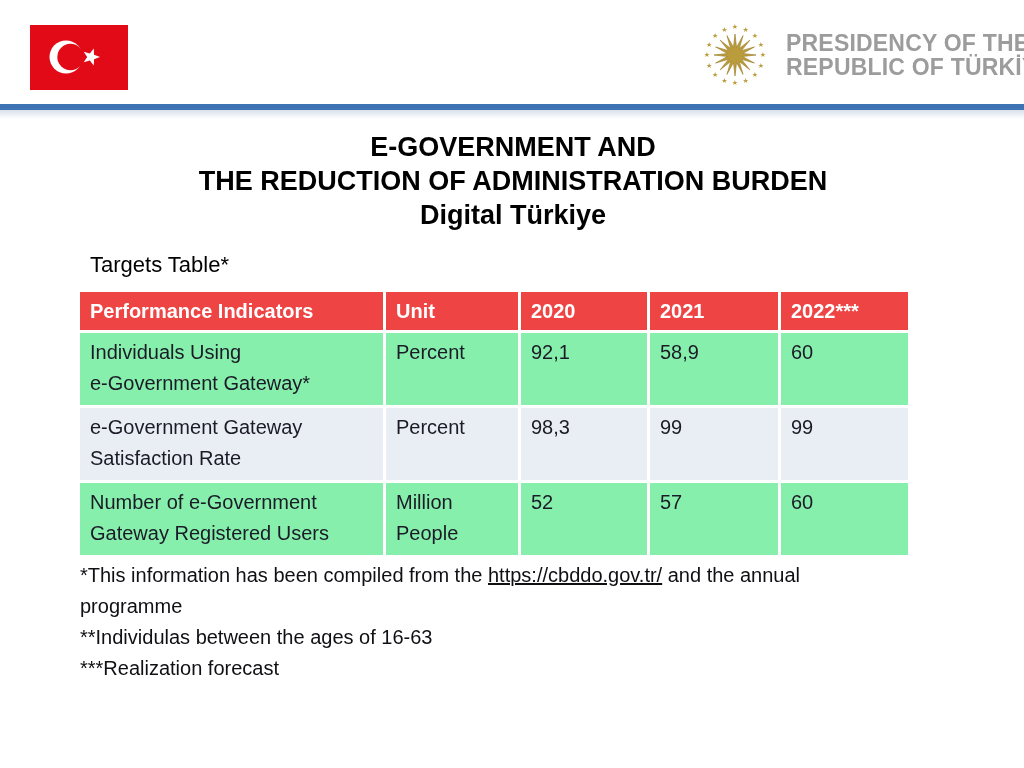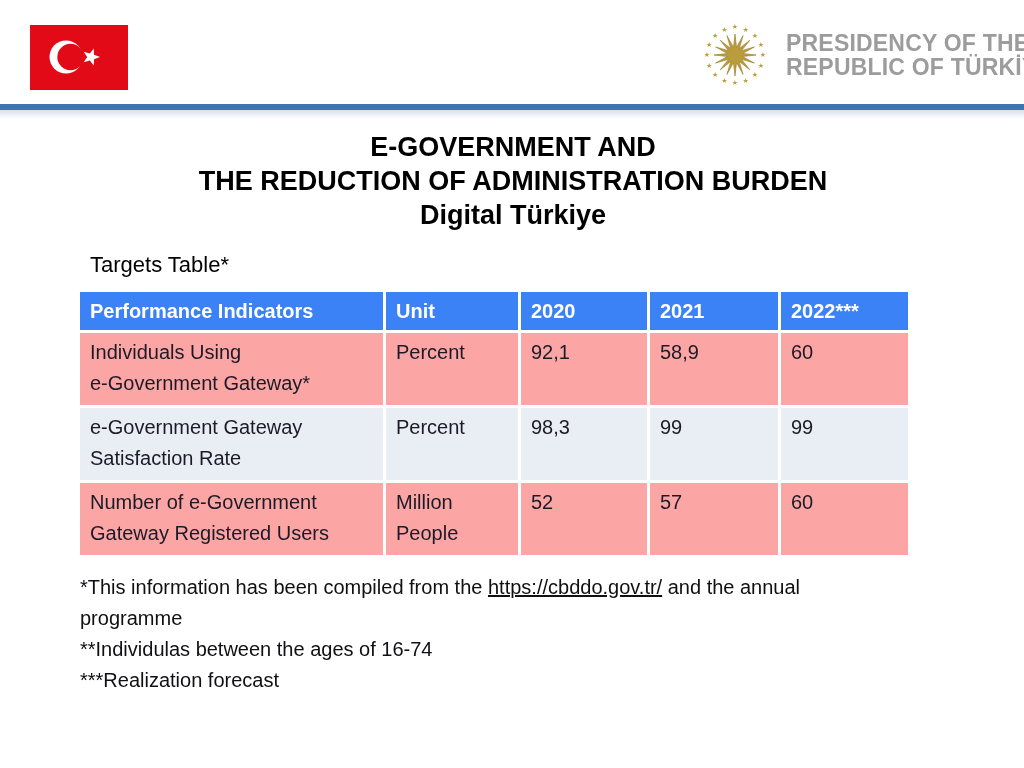--- a/index.html
+++ b/index.html
@@ -18,28 +18,28 @@
   .divider-shadow{position:absolute;left:0;top:110px;width:1024px;height:9px;
     background:linear-gradient(#c3cfdf,rgba(255,255,255,0));opacity:.65;}
   
   .title{position:absolute;left:1px;top:130px;width:1024px;text-align:center;
     font-weight:bold;font-size:27px;line-height:34px;color:#000;}
   
   .table-label{position:absolute;left:90px;top:252px;font-size:22px;font-weight:normal;color:#000;}
   
   .ttable{position:absolute;left:80px;top:292px;display:grid;
     grid-template-columns:303px 132px 126px 128px 127px;gap:3px;}
-  .th{background:#3b82f6;color:#ffffff;font-weight:bold;font-size:20px;height:38px;
+  .th{background:#ef4444;color:#ffffff;font-weight:bold;font-size:20px;height:38px;
     display:flex;align-items:center;padding:0 8px 0 10px;}
   .td{font-size:20px;line-height:31px;padding:4px 8px 6px 10px;color:#1b1b27;
     white-space:pre-line;min-height:58px;}
-  .band-a{background:#fca5a5;}
+  .band-a{background:#86efac;}
   .band-b{background:#e9edf4;}
   
-  .footnotes{position:absolute;left:80px;top:572px;width:740px;font-size:20px;
+  .footnotes{position:absolute;left:80px;top:560px;width:740px;font-size:20px;
     line-height:31px;color:#101014;}
   .footnotes p{margin:0;}
   .fn-link{text-decoration:underline;}
 </style>
 </head>
 <body>
 
 <div class="flag">
   <svg width="98" height="65" viewBox="0 0 98 65">
     <rect x="0" y="0" width="98" height="65" fill="#e30a17"></rect>
@@ -113,15 +113,15 @@
 Gateway Registered Users</div>
   <div class="td band-a">Million
 People</div>
   <div class="td band-a">52</div>
   <div class="td band-a">57</div>
   <div class="td band-a">60</div>
 </div>
 
 <div class="footnotes">
   <p><span>*This information has been compiled from the </span><span class="fn-link">https://cbddo.gov.tr/</span><span> and the annual programme</span></p>
-  <p>**Individulas between the ages of 16-74</p>
+  <p>**Individulas between the ages of 16-63</p>
   <p>***Realization forecast</p>
 </div>
 
 </body></html>

